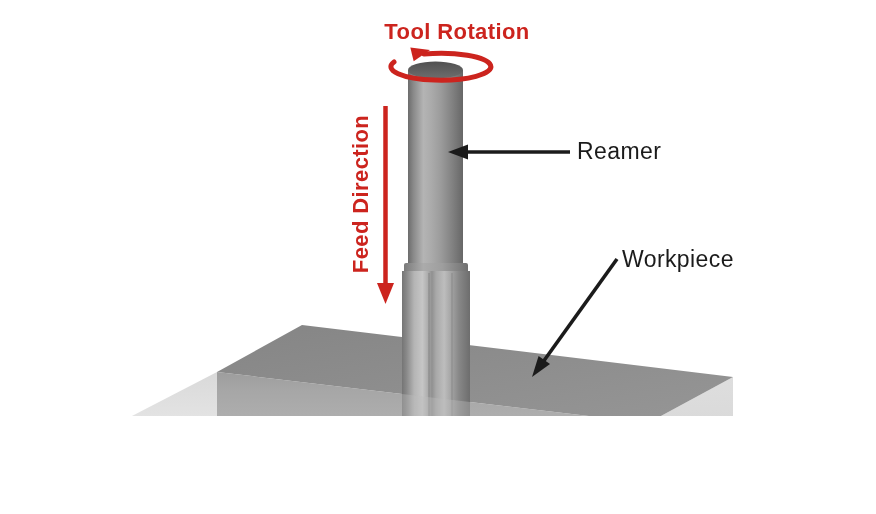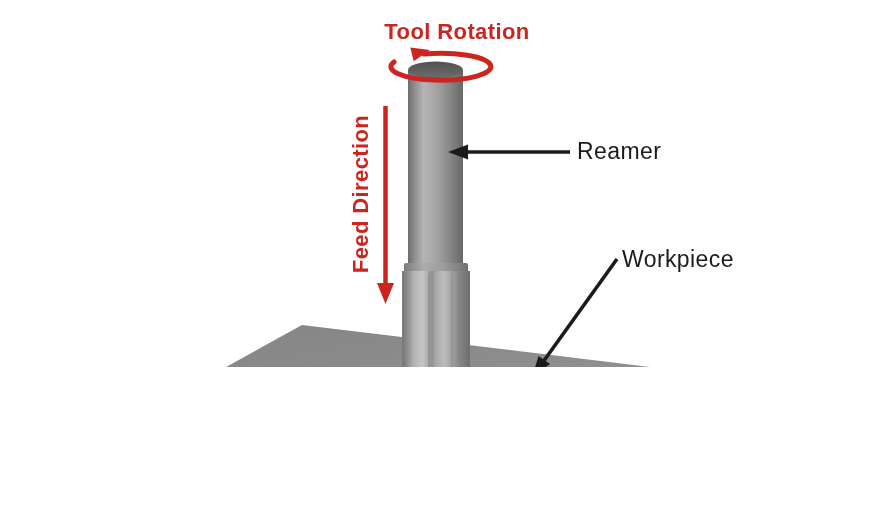--- a/index.html
+++ b/index.html
@@ -1,18 +1,18 @@
 <!DOCTYPE html>
 <html><head>
 <meta charset="utf-8">
 <style>
   html,body{margin:0;padding:0;background:#ffffff;}
   #stage{
     position:relative;
-    width:876px;height:367px;
+    width:876px;height:416px;
     background:#ffffff;
     overflow:hidden;
     font-family:"Liberation Sans", sans-serif;
   }
   svg{display:block;}
   text{font-family:"Liberation Sans", sans-serif;}
   .red-label{font-size:22px;font-weight:700;letter-spacing:0.4px;}
   .black-label{font-size:23px;font-weight:400;letter-spacing:0.4px;}
 </style>
 </head>

